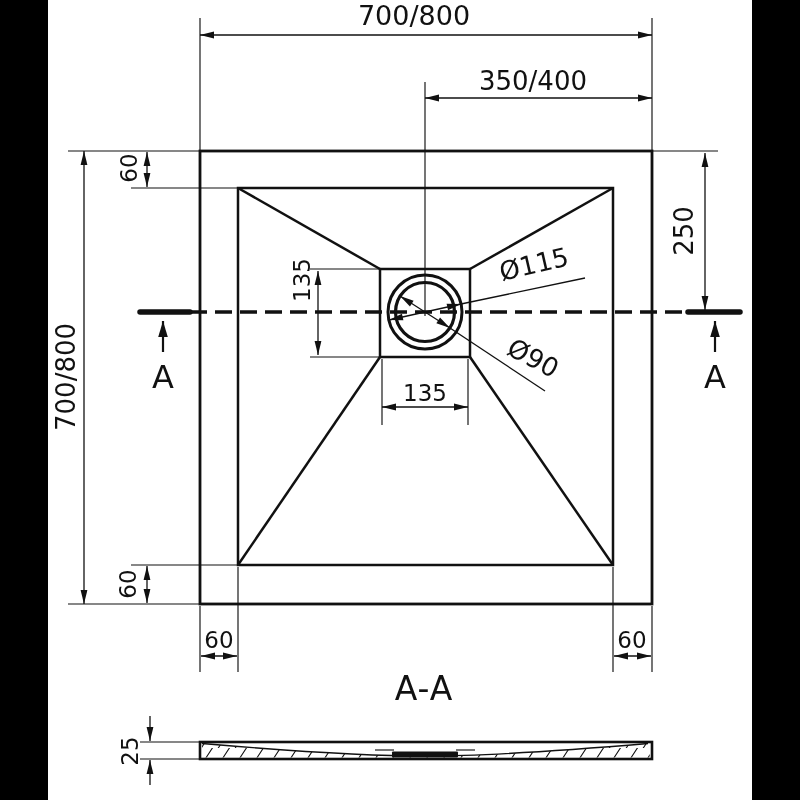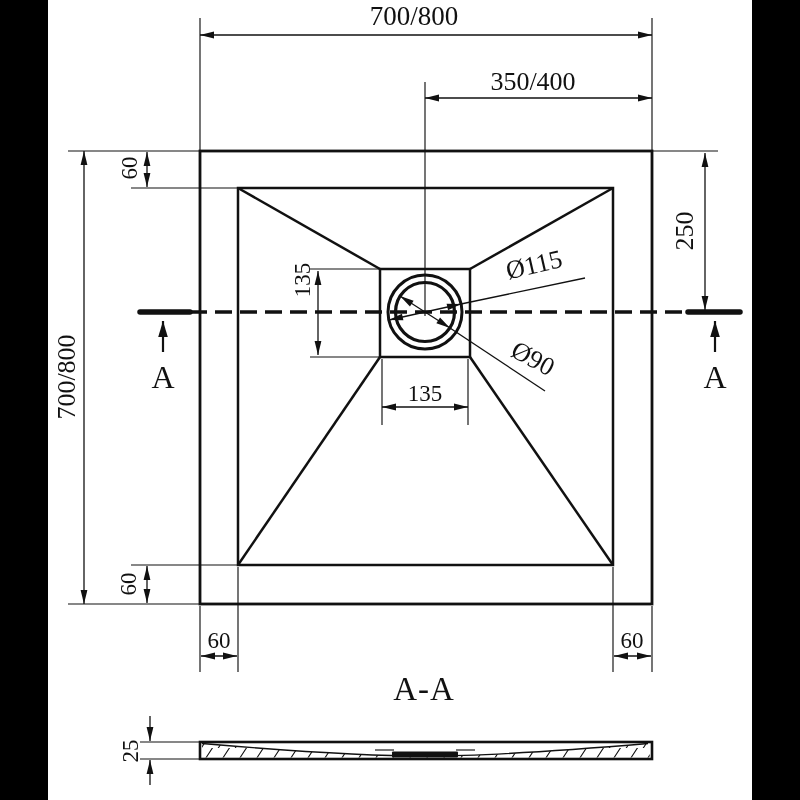--- a/index.html
+++ b/index.html
@@ -5,21 +5,20 @@
   :root{ --ink:#111111; --paper:#ffffff; --letterbox:#000000; }
   html,body{margin:0;padding:0;}
   body{
     width:800px;height:800px;overflow:hidden;
     background:var(--letterbox);
     font-family:"DejaVu Sans", "Liberation Sans", sans-serif;
   }
   .canvas{
     position:absolute;left:48px;top:0;width:704px;height:800px;
     background:var(--paper);
-    font-family:Liberation Serif, serif;
   }
   svg{display:block;}
   .outline{stroke:var(--ink);fill:none;}
   .w3{stroke-width:2.8;}
   .w25{stroke-width:2.5;}
   .dim{stroke:var(--ink);stroke-width:1.3;fill:none;}
   .ext{stroke:var(--ink);stroke-width:1.15;fill:none;}
   .cut{stroke:var(--ink);fill:none;}
   text{fill:var(--ink);}
   .t23{font-size:23px;}

